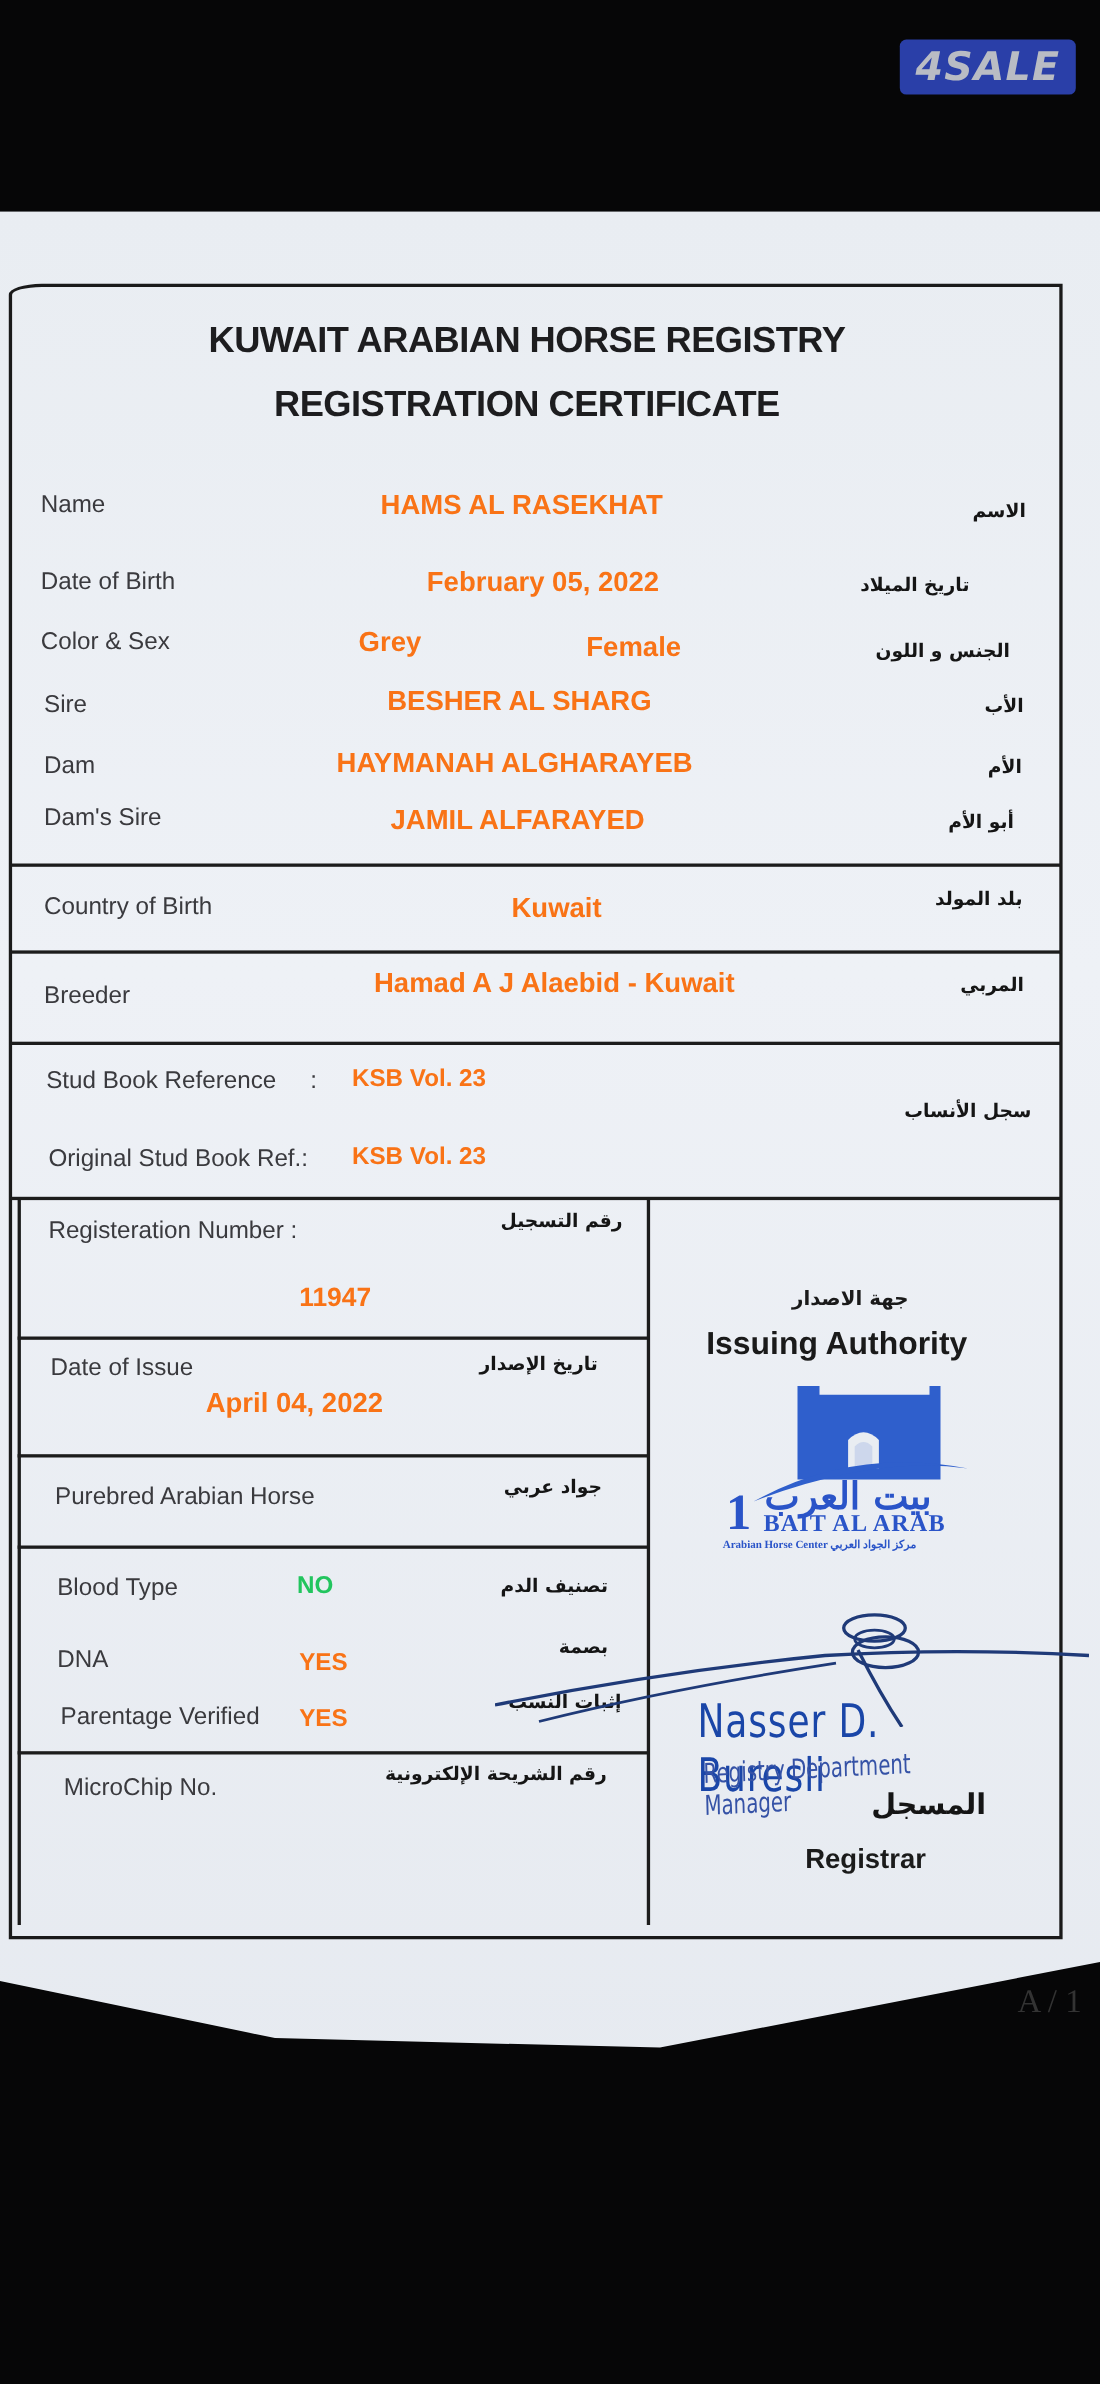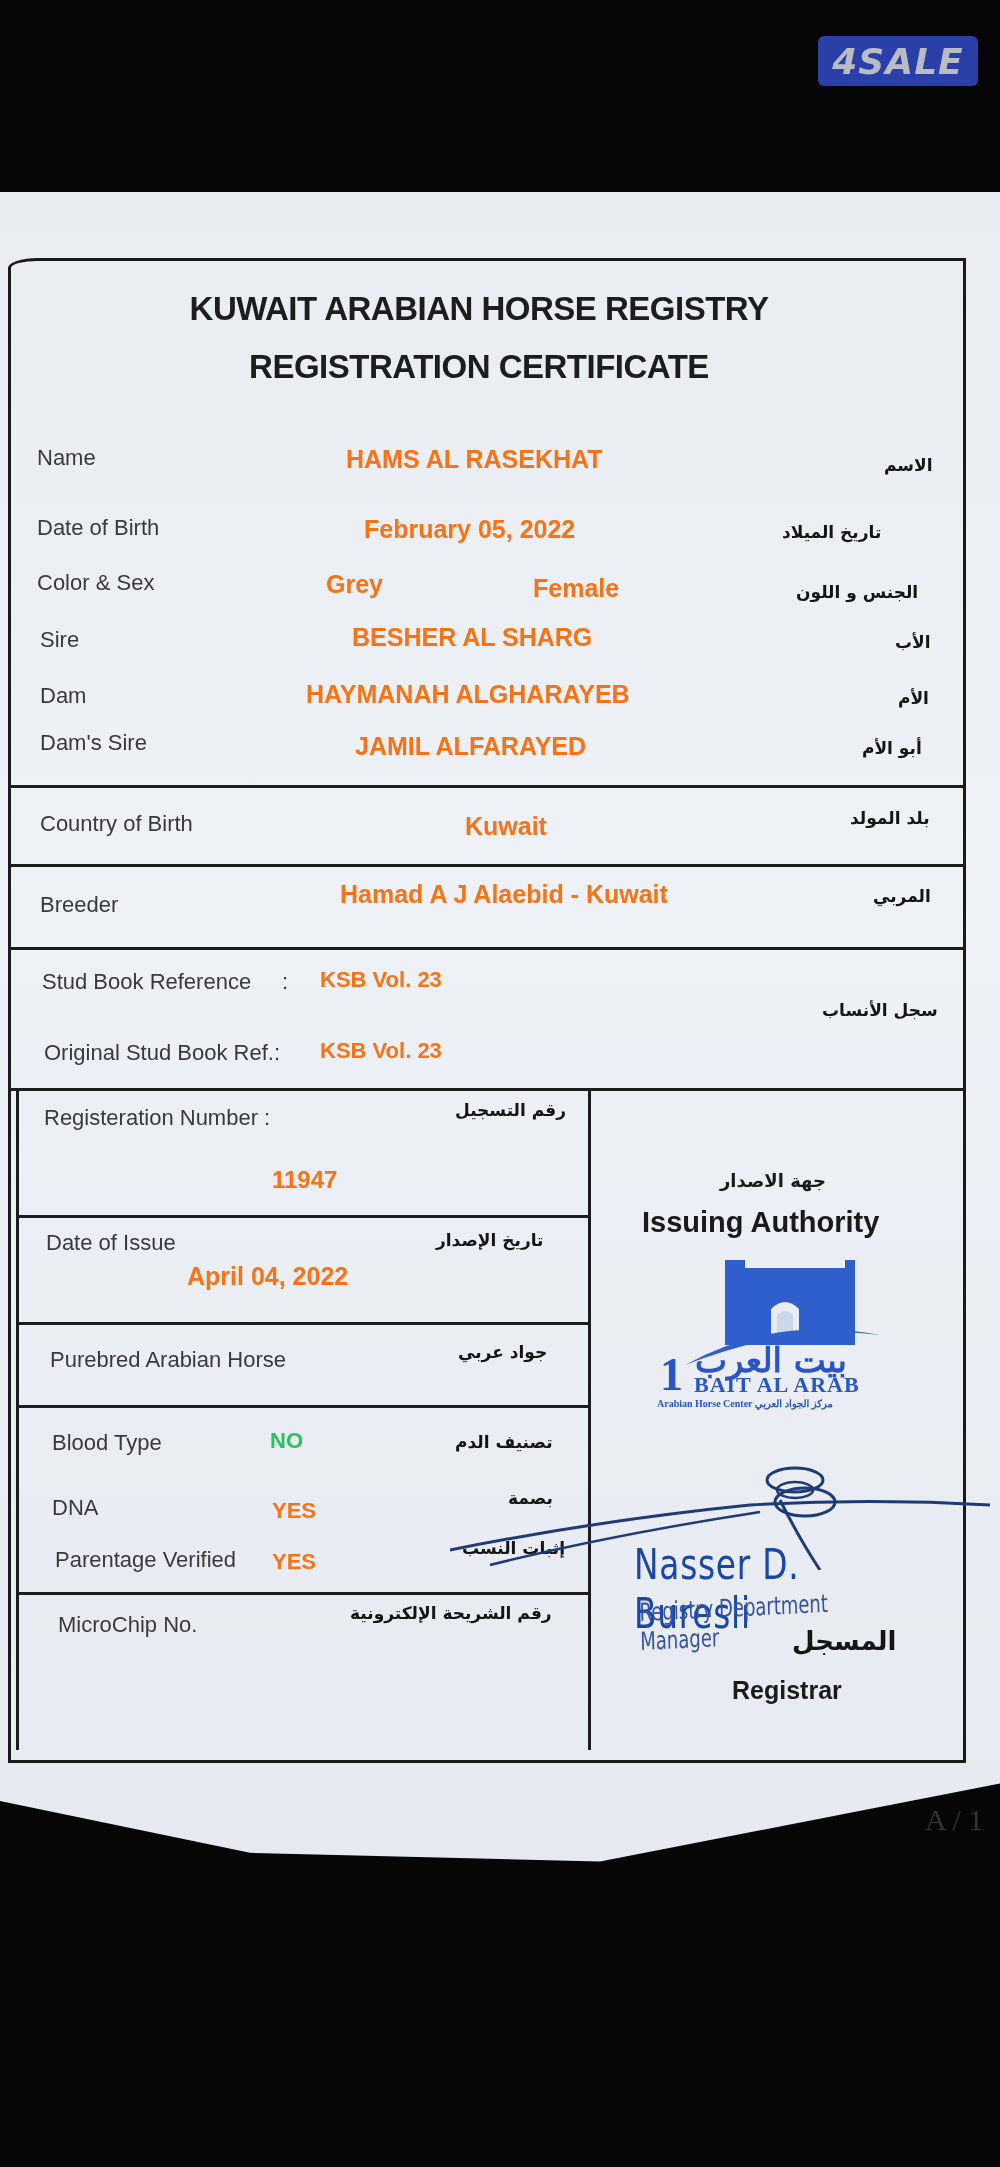--- a/index.html
+++ b/index.html
@@ -71,21 +71,21 @@
 <div class="frame"></div>
 
 <div class="title t1">KUWAIT ARABIAN HORSE REGISTRY</div>
 <div class="title t2">REGISTRATION CERTIFICATE</div>
 
 <div class="lbl" style="left:37px;top:445px">Name</div>
 <div class="val" style="left:346px;top:445px">HAMS AL RASEKHAT</div>
 <div class="ar" style="left:884px;top:455px">الاسم</div>
 
 <div class="lbl" style="left:37px;top:515px">Date of Birth</div>
-<div class="val" style="left:364px;top:515px">February 05, 2022</div>
+<div class="val" style="left:388px;top:515px">February 05, 2022</div>
 <div class="ar" style="left:782px;top:522px">تاريخ الميلاد</div>
 
 <div class="lbl" style="left:37px;top:570px">Color &amp; Sex</div>
 <div class="val" style="left:326px;top:570px">Grey</div>
 <div class="val" style="left:533px;top:574px">Female</div>
 <div class="ar" style="left:796px;top:582px">الجنس و اللون</div>
 
 <div class="lbl" style="left:40px;top:627px">Sire</div>
 <div class="val" style="left:352px;top:623px">BESHER AL SHARG</div>
 <div class="ar" style="left:895px;top:632px">الأب</div>

